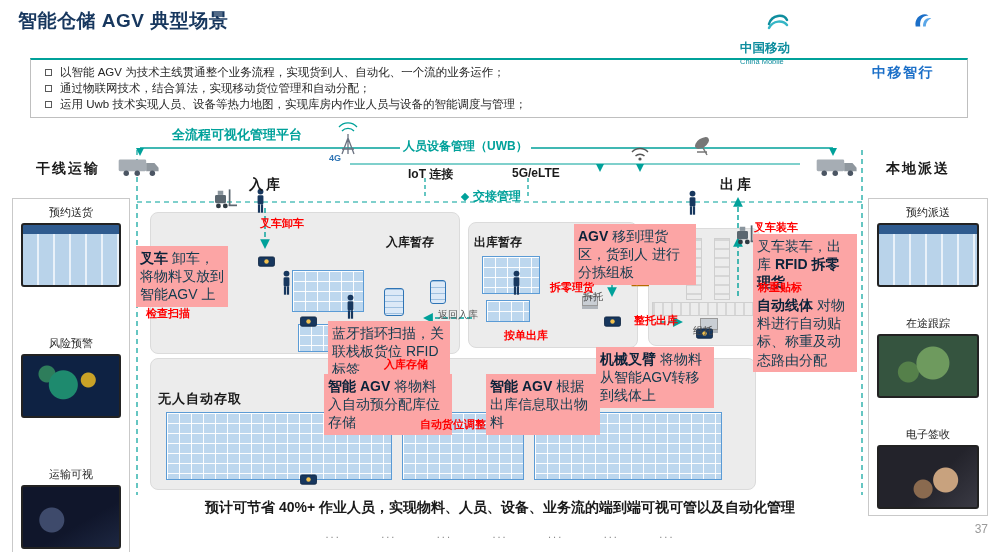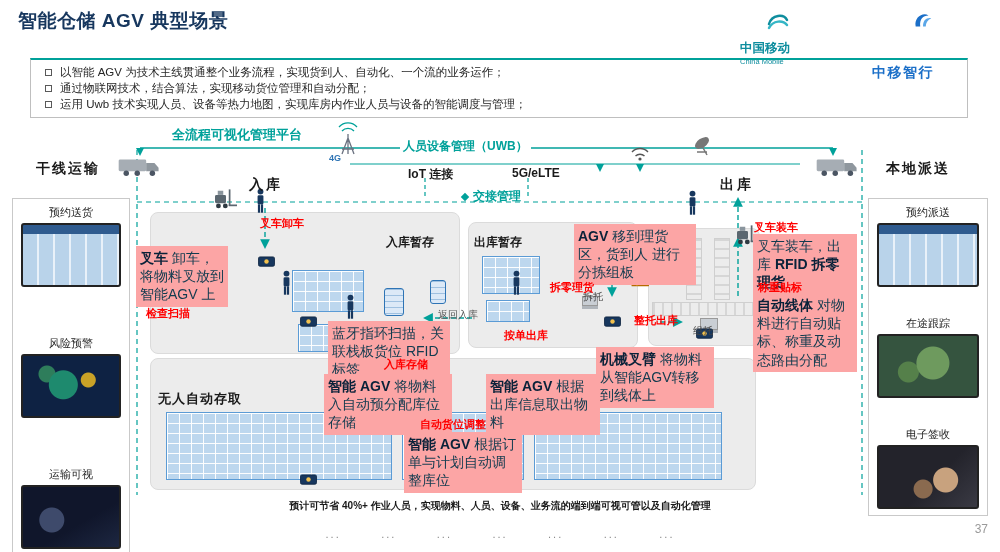--- a/index.html
+++ b/index.html
@@ -59,21 +59,21 @@
                     linear-gradient(150deg,#10162B 60%,#1D2741); }
   .s5 { background: radial-gradient(circle at 55% 45%, #6E9A5E 0 16px, rgba(0,0,0,0) 17px),
                     radial-gradient(circle at 30% 60%, #55804A 0 10px, rgba(0,0,0,0) 11px), #35543F; }
   .s6 { background: radial-gradient(circle at 68% 55%, #C8A27E 0 12px, rgba(0,0,0,0) 13px),
                     radial-gradient(circle at 45% 70%, #8A6A4F 0 9px, rgba(0,0,0,0) 10px),
                     linear-gradient(135deg,#23232B 55%,#3A3A44); }
 
   .diamond { display:inline-block; width:6px; height:6px; background:#00A19A; transform:rotate(45deg); margin-right:5px; }
   .handover-wrap { display:flex; align-items:center; }
 
-  .footer-line { left:0; top:499px; width:1000px; text-align:center; font-size:10px; font-weight:bold; color:#1a1a1a; z-index:7; }
+  .footer-line { left:0; top:499px; width:1000px; text-align:center; font-size:14px; font-weight:bold; color:#1a1a1a; z-index:7; }
   .dots { left:0; top:528px; width:1000px; text-align:center; font-size:11px; color:#8a8a8a; letter-spacing:2px; white-space:pre; z-index:7; }
   .pagenum { right:12px; top:522px; font-size:12px; color:#9a9a9a; z-index:7; }
 </style>
 </head>
 <body>
 
 <div class="slide">
 
   <div class="abs title">智能仓储 AGV 典型场景</div>
 
@@ -269,23 +269,20 @@
 
   <div class="abs callout" style="left:136px;top:246px;width:92px;">
     <span></span><b>叉车 </b><span>卸车，将物料叉放到智能AGV 上</span>
   </div>
   <div class="abs callout" style="left:328px;top:321px;width:122px;">
     <span>蓝牙指环扫描，关联栈板货位 RFID 标签</span><b></b><span></span>
   </div>
   <div class="abs callout" style="left:324px;top:374px;width:128px;">
     <span></span><b>智能 AGV </b><span>将物料入自动预分配库位存储</span>
   </div>
-  <div class="abs callout" style="left:404px;top:432px;width:118px;">
-    <span></span><b>智能 AGV </b><span>根据订单与计划自动调整库位</span>
-  </div>
   <div class="abs callout" style="left:486px;top:374px;width:114px;">
     <span></span><b>智能 AGV </b><span>根据出库信息取出物料</span>
   </div>
   <div class="abs callout" style="left:574px;top:224px;width:122px;">
     <span></span><b>AGV </b><span>移到理货区，货到人 进行分拣组板</span>
   </div>
   <div class="abs callout" style="left:596px;top:347px;width:118px;">
     <span></span><b>机械叉臂 </b><span>将物料从智能AGV转移到线体上</span>
   </div>
   <div class="abs callout" style="left:753px;top:234px;width:104px;">

